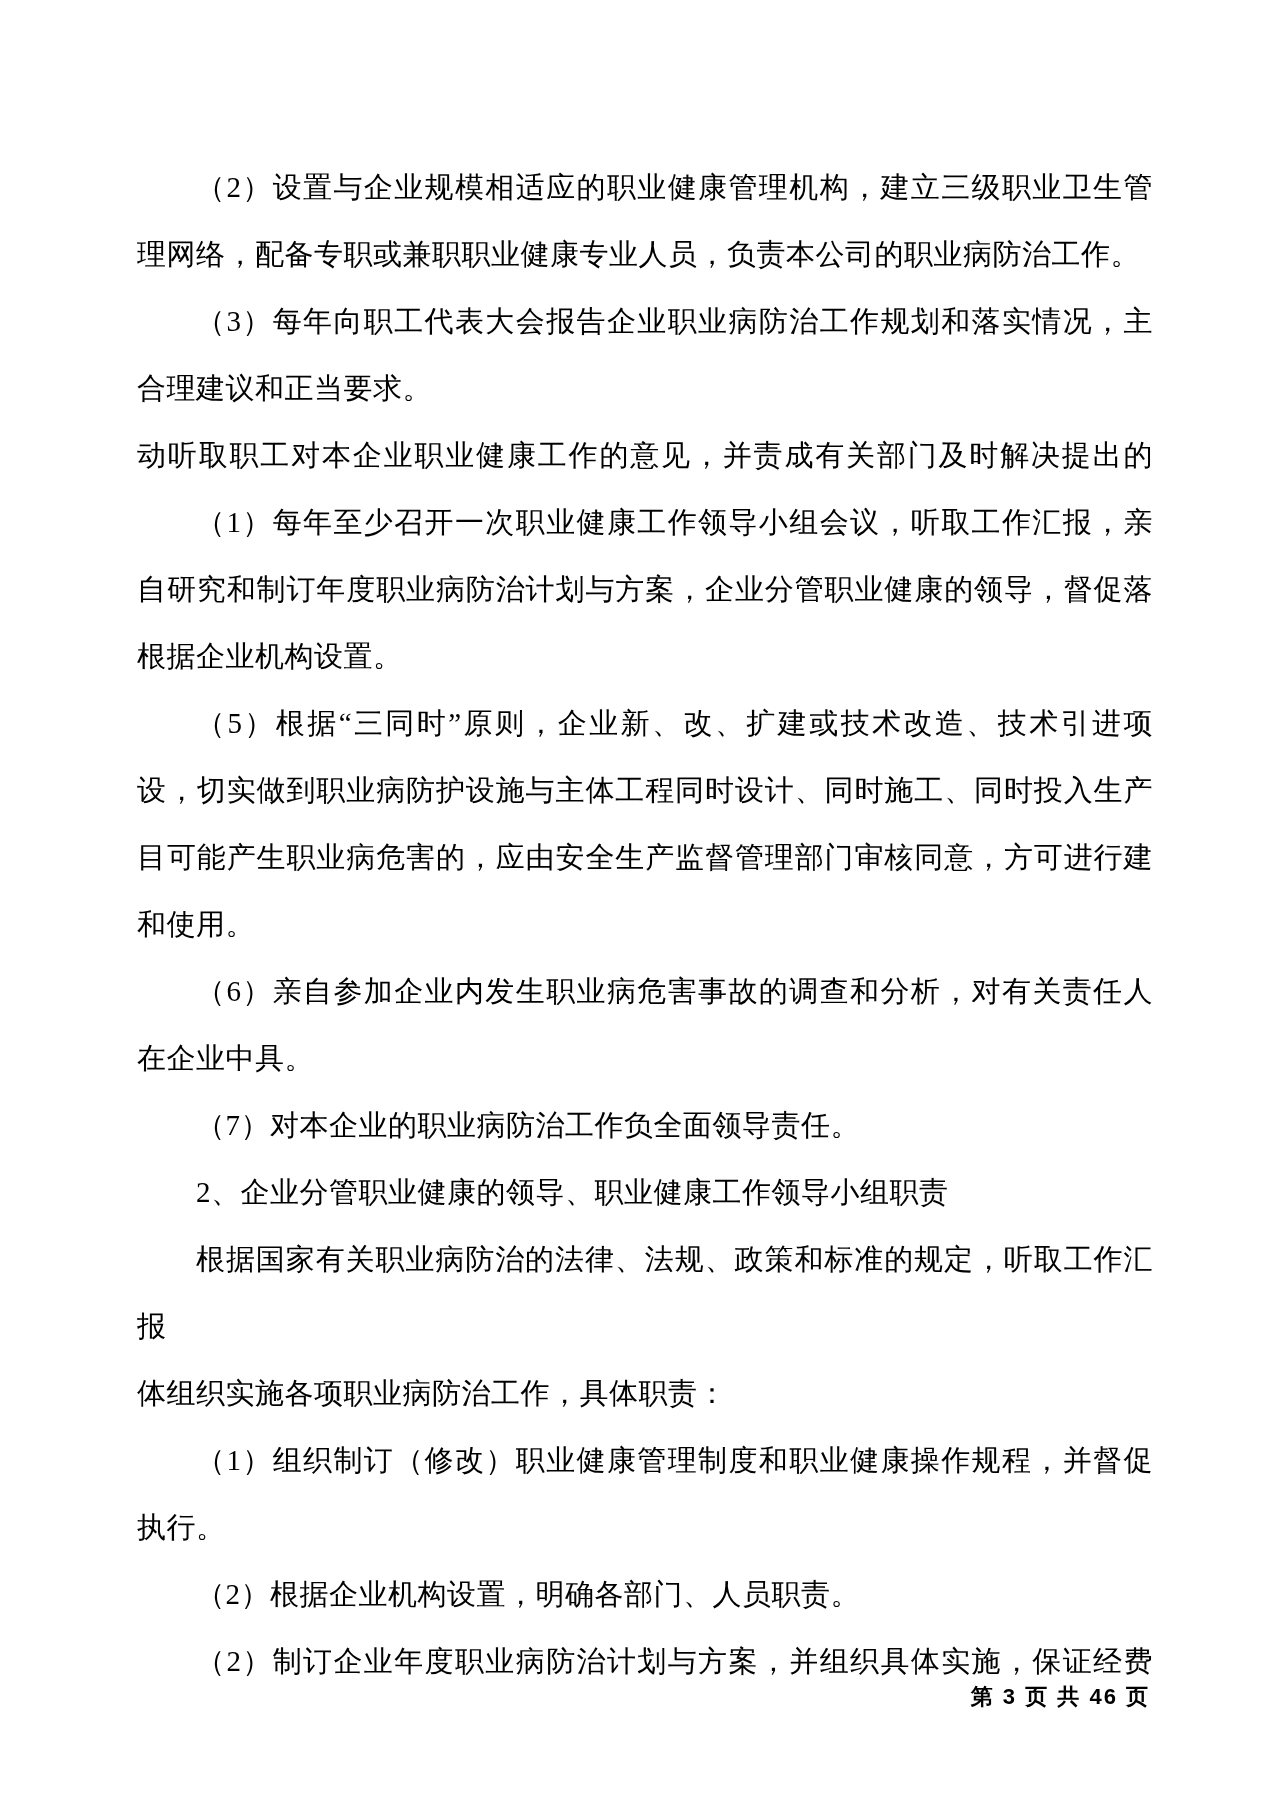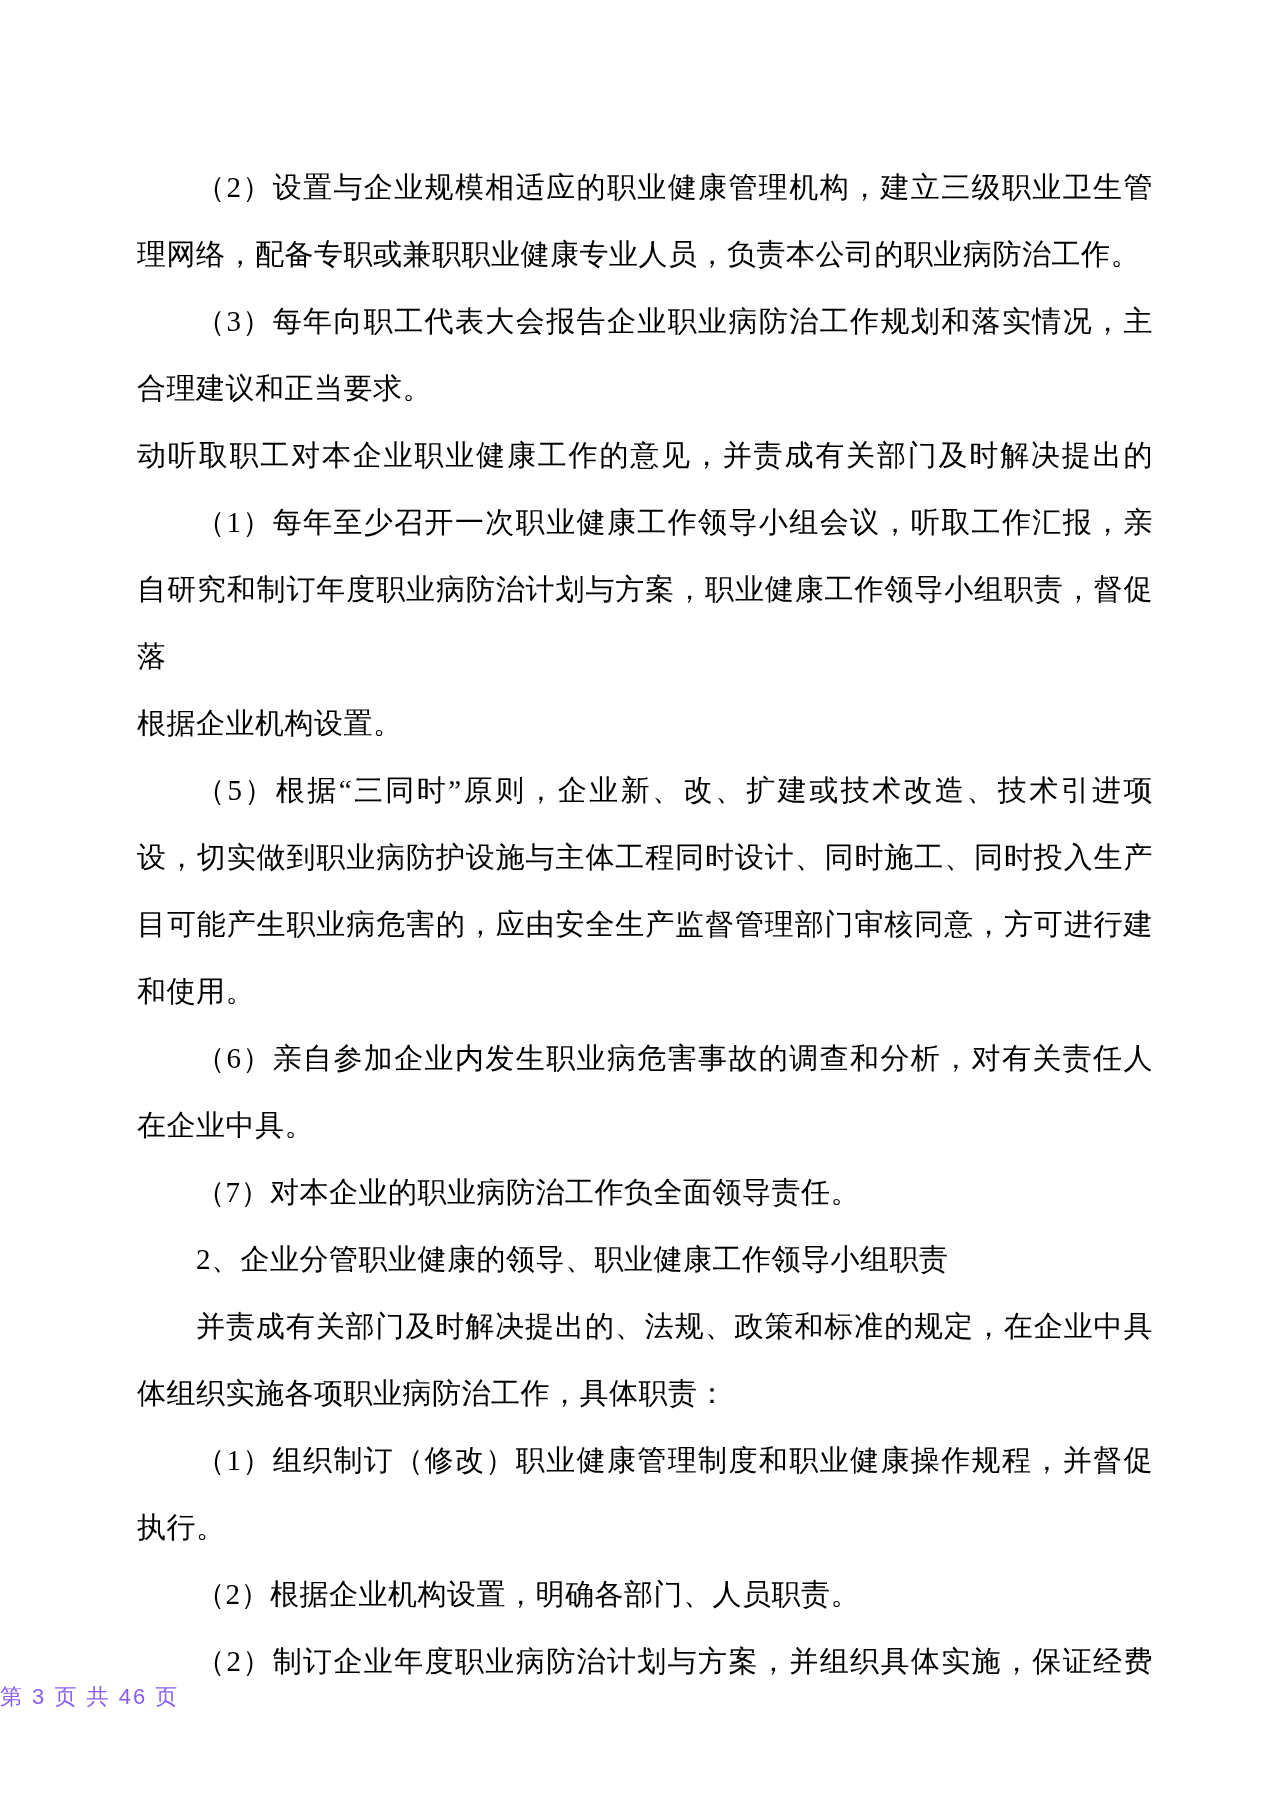--- a/index.html
+++ b/index.html
@@ -42,66 +42,66 @@
     text-indent: 59px;
   }
   .line.fill {
     text-align-last: justify;
   }
   .page-footer {
     position: absolute;
     top: 1683px;
     left: 0;
     width: 1150px;
-    text-align: left;
+    text-align: right;
     font-family: "Liberation Sans", "DejaVu Sans", sans-serif;
-    font-weight: normal;
+    font-weight: bold;
     font-size: 22px;
     line-height: 28px;
     letter-spacing: 2px;
-    color: #8b5cf6;
+    color: #000000;
   }
 </style>
 </head>
 <body>
 
 <div class="doc-page">
   <div class="doc-body">
       <div class="para">
         <div class="line first fill">（2）设置与企业规模相适应的职业健康管理机构，建立三级职业卫生管</div>
         <div class="line">理网络，配备专职或兼职职业健康专业人员，负责本公司的职业病防治工作。</div>
       </div>
       <div class="para">
         <div class="line first fill">（3）每年向职工代表大会报告企业职业病防治工作规划和落实情况，主</div>
         <div class="line">合理建议和正当要求。</div>
         <div class="line fill">动听取职工对本企业职业健康工作的意见，并责成有关部门及时解决提出的</div>
       </div>
       <div class="para">
         <div class="line first fill">（1）每年至少召开一次职业健康工作领导小组会议，听取工作汇报，亲</div>
-        <div class="line fill">自研究和制订年度职业病防治计划与方案，职业健康工作领导小组职责，督促落</div>
+        <div class="line fill">自研究和制订年度职业病防治计划与方案，企业分管职业健康的领导，督促落</div>
         <div class="line">根据企业机构设置。</div>
       </div>
       <div class="para">
         <div class="line first fill">（5）根据“三同时”原则，企业新、改、扩建或技术改造、技术引进项</div>
         <div class="line fill">设，切实做到职业病防护设施与主体工程同时设计、同时施工、同时投入生产</div>
         <div class="line fill">目可能产生职业病危害的，应由安全生产监督管理部门审核同意，方可进行建</div>
         <div class="line">和使用。</div>
       </div>
       <div class="para">
         <div class="line first fill">（6）亲自参加企业内发生职业病危害事故的调查和分析，对有关责任人</div>
         <div class="line">在企业中具。</div>
       </div>
       <div class="para">
         <div class="line first">（7）对本企业的职业病防治工作负全面领导责任。</div>
       </div>
       <div class="para">
         <div class="line first">2、企业分管职业健康的领导、职业健康工作领导小组职责</div>
       </div>
       <div class="para">
-        <div class="line first fill">并责成有关部门及时解决提出的、法规、政策和标准的规定，在企业中具</div>
+        <div class="line first fill">根据国家有关职业病防治的法律、法规、政策和标准的规定，听取工作汇报</div>
         <div class="line">体组织实施各项职业病防治工作，具体职责：</div>
       </div>
       <div class="para">
         <div class="line first fill">（1）组织制订（修改）职业健康管理制度和职业健康操作规程，并督促</div>
         <div class="line">执行。</div>
       </div>
       <div class="para">
         <div class="line first">（2）根据企业机构设置，明确各部门、人员职责。</div>
       </div>
       <div class="para">

